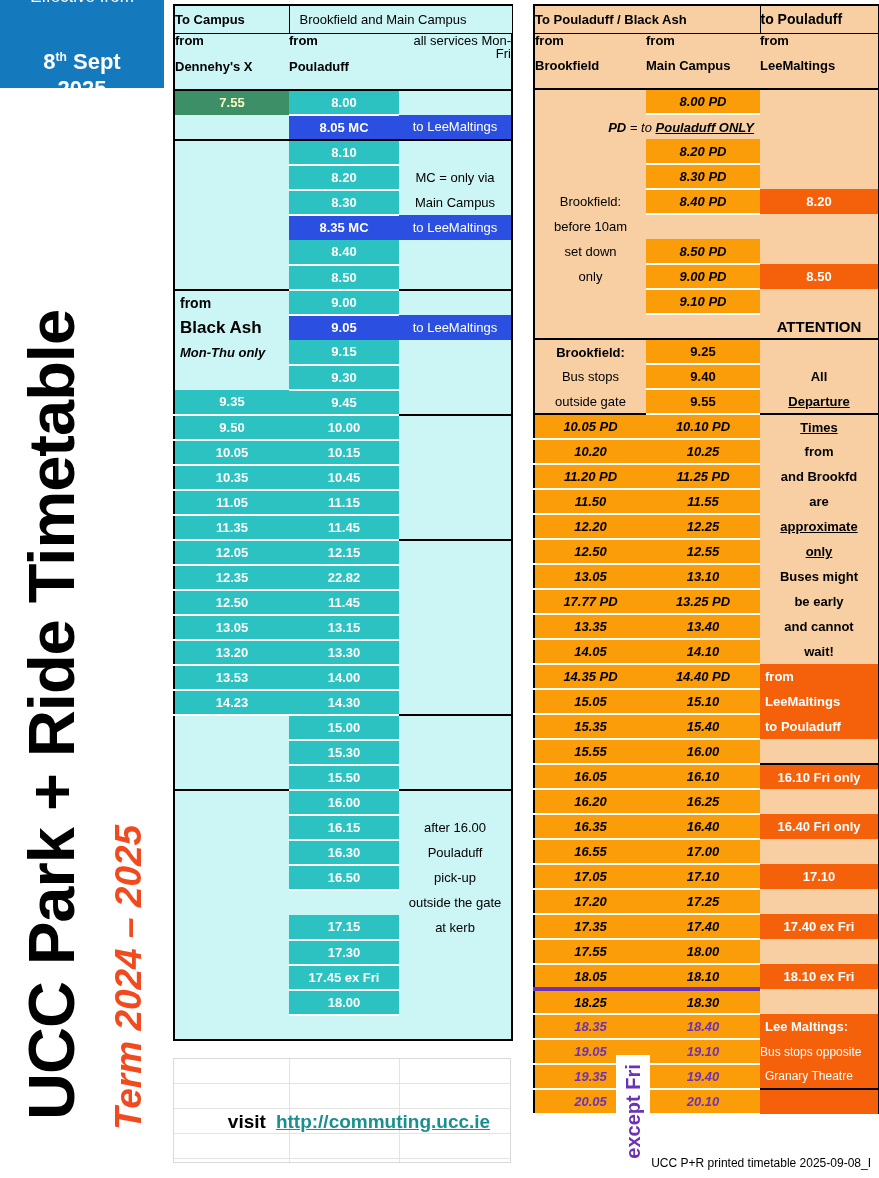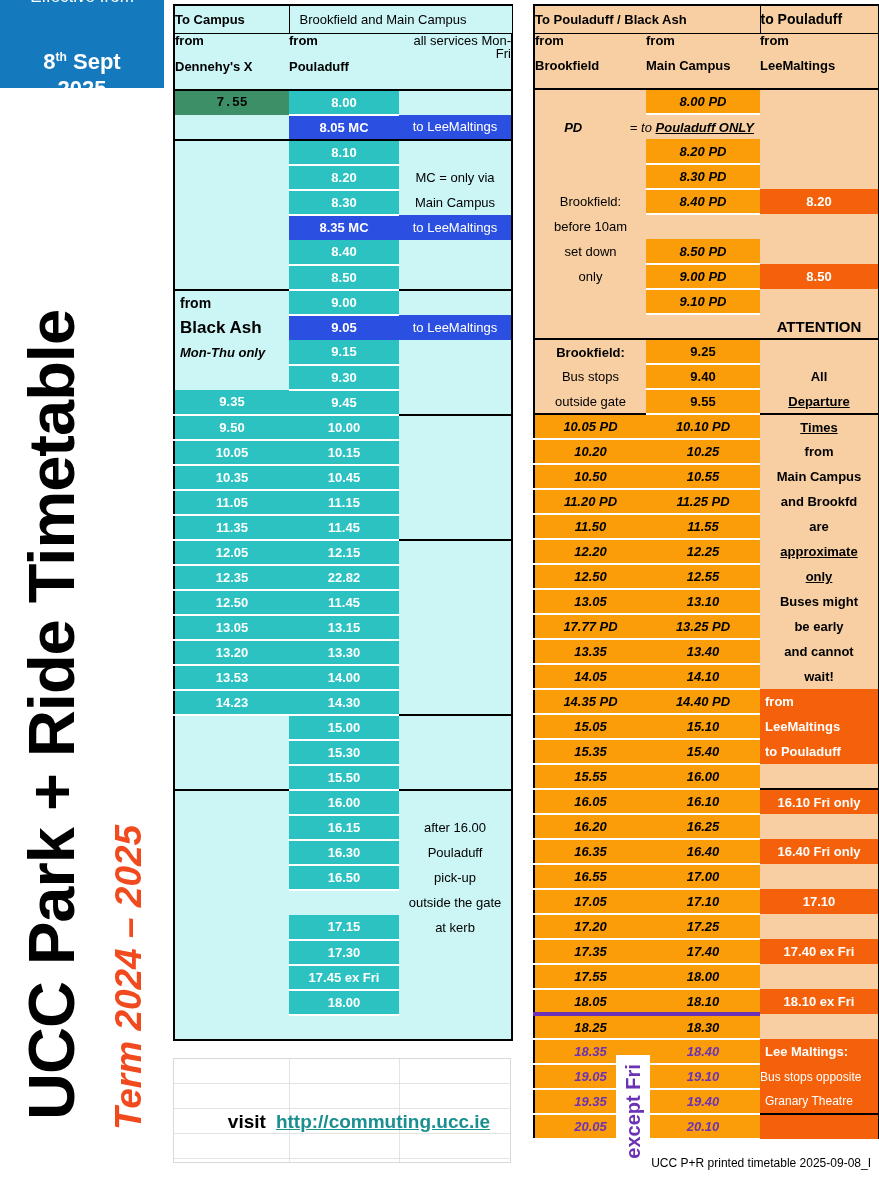--- a/index.html
+++ b/index.html
@@ -58,21 +58,21 @@
   #right-table col.r1{ width:112px; }
   #right-table col.r2{ width:114px; }
   #right-table col.r3{ width:119px; }
 
   
   .cell{ height:25px; text-align:center; vertical-align:middle; }
 
   
   .bg-pale   { background:#ccf5f5; }           
   .bg-teal   { background:#2cc2c2; color:#ffffff; font-weight:bold; }
-  .bg-green  { background:#3d8f68; color:#000000; font-weight:bold;font-family:Liberation Mono, monospace; }
+  .bg-green  { background:#3d8f68; color:#fef9c3; font-weight:bold; }
   .bg-blue   { background:#2b4fe0; color:#ffffff; font-weight:bold; }
 
   
   .bg-peach    { background:#f7cfa3; }
   .bg-orange   { background:#fb9d09; color:#000000; font-weight:bold; font-style:italic;}
   .bg-orange-u { background:#fb9d09; color:#000000; font-weight:bold; font-style:normal;}
   .bg-darkor   { background:#f4610a; color:#ffffff; font-weight:bold; }
   .purple-txt  { color:#6b32b5; }
 
   
@@ -415,21 +415,21 @@
       <td class="hdr-sub2-or blk-bot blk-right">LeeMaltings</td>
     </tr>
   </tbody>
   <tbody id="right-body">
       <tr>
         <td class="cell bg-peach blk-left blk-top"></td>
         <td class="cell bg-orange sep blk-top">8.00 PD</td>
         <td class="cell bg-peach blk-right blk-top"></td>
       </tr>
       <tr>
-        <td class="cell bg-peach blk-left" colspan="2" style="text-align: right; padding-right: 6px; font-size: 13px;"><b style="font-style: italic;">PD</b><span style="font-style: italic; padding-left: 44px;">  = to </span><span style="font-style: italic; text-decoration: underline; font-weight: bold;">Pouladuff ONLY</span></td>
+        <td class="cell bg-peach blk-left" colspan="2" style="text-align: right; padding-right: 6px; font-size: 13px;"><b style="font-style: italic;">PD</b><span style="font-style: italic;">  = to </span><span style="font-style: italic; text-decoration: underline; font-weight: bold;">Pouladuff ONLY</span></td>
         <td class="cell bg-peach blk-right"></td>
       </tr>
       <tr>
         <td class="cell bg-peach blk-left"></td>
         <td class="cell bg-orange sep">8.20 PD</td>
         <td class="cell bg-peach blk-right"></td>
       </tr>
       <tr>
         <td class="cell bg-peach blk-left"></td>
         <td class="cell bg-orange sep">8.30 PD</td>
@@ -482,25 +482,20 @@
       </tr>
       <tr>
         <td class="cell bg-orange sep blk-left">10.05 PD</td>
         <td class="cell bg-orange sep">10.10 PD</td>
         <td class="cell bg-peach note-bold u blk-right">Times</td>
       </tr>
       <tr>
         <td class="cell bg-orange sep blk-left">10.20</td>
         <td class="cell bg-orange sep">10.25</td>
         <td class="cell bg-peach note-bold blk-right">from</td>
-      </tr>
-      <tr>
-        <td class="cell bg-orange sep blk-left">10.50</td>
-        <td class="cell bg-orange sep">10.55</td>
-        <td class="cell bg-peach note-bold blk-right">Main Campus</td>
       </tr>
       <tr>
         <td class="cell bg-orange sep blk-left">11.20 PD</td>
         <td class="cell bg-orange sep">11.25 PD</td>
         <td class="cell bg-peach note-bold blk-right">and Brookfd</td>
       </tr>
       <tr>
         <td class="cell bg-orange sep blk-left">11.50</td>
         <td class="cell bg-orange sep">11.55</td>
         <td class="cell bg-peach note-bold blk-right">are</td>

